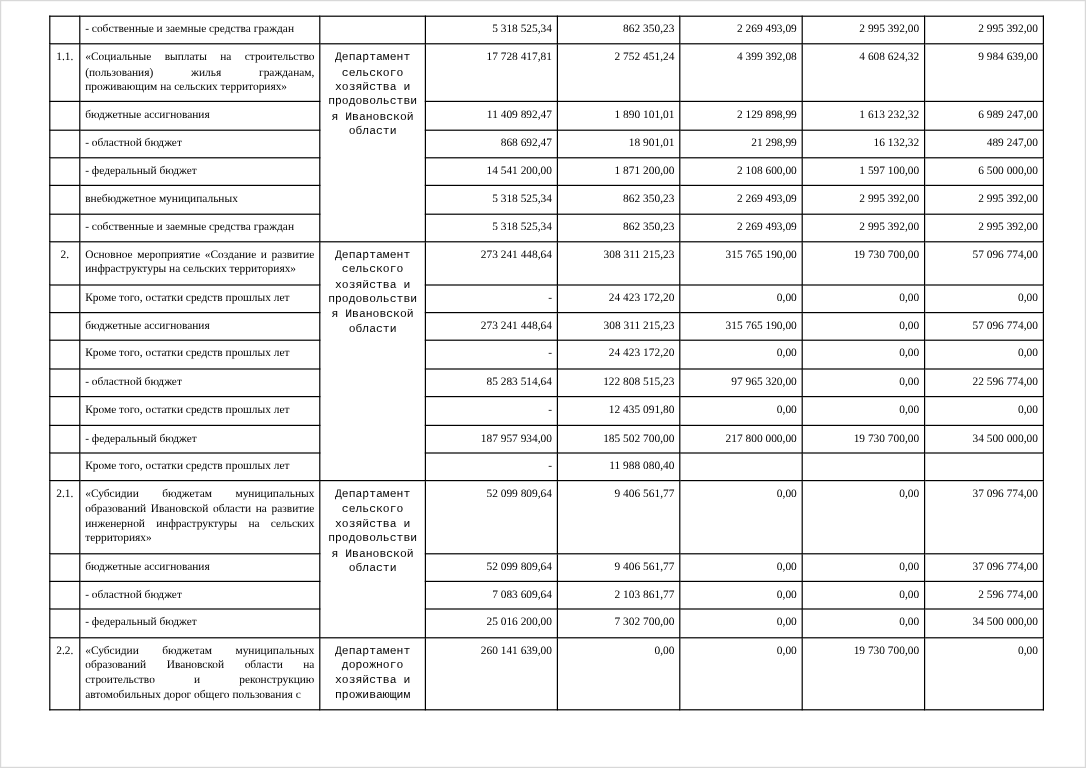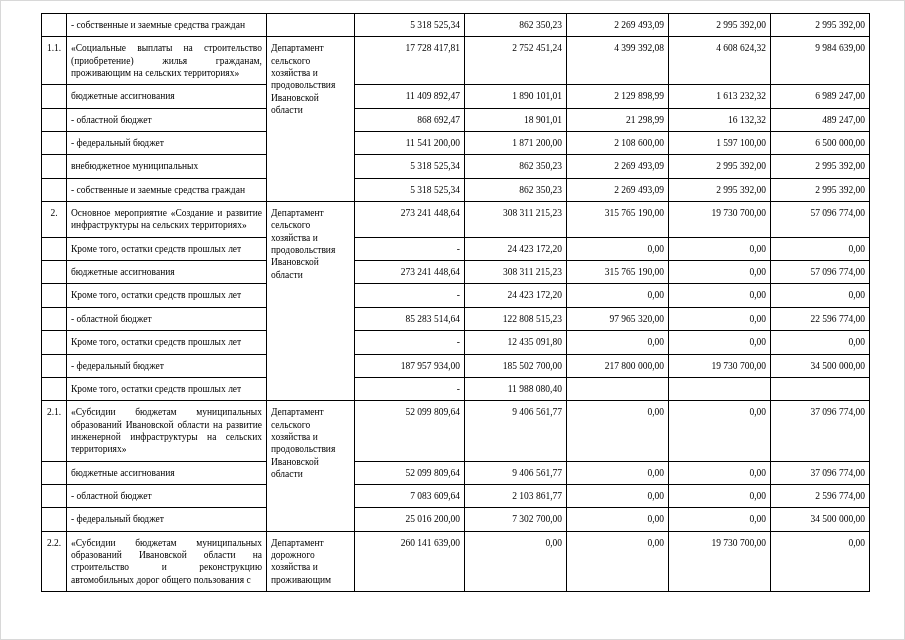--- a/index.html
+++ b/index.html
@@ -30,21 +30,21 @@
     }
     table.budget td {
       border: 1px solid #000;
       padding: 5px 4px;
       vertical-align: top;
       word-wrap: break-word;
       overflow: hidden;
     }
     td.c-num  { text-align: center; padding-left: 2px; padding-right: 2px; }
     td.c-name { text-align: justify; }
-    td.c-dept { vertical-align: middle; text-align: left; }
+    td.c-dept { vertical-align: middle; text-align: center; font-family: Liberation Mono, monospace; }
     td.c-val  { text-align: right; vertical-align: middle; white-space: nowrap; }
   </style>
 </head>
 <body>
 
 <div class="page">
   <table class="budget">
     <colgroup>
       <col style="width:25px">
       <col style="width:200px">
@@ -61,21 +61,21 @@
           <td class="c-name">- собственные и заемные средства граждан</td>
           <td class="c-dept"></td>
           <td class="c-val">5 318 525,34</td>
           <td class="c-val">862 350,23</td>
           <td class="c-val">2 269 493,09</td>
           <td class="c-val">2 995 392,00</td>
           <td class="c-val">2 995 392,00</td>
         </tr>
         <tr>
           <td class="c-num">1.1.</td>
-          <td class="c-name">«Социальные выплаты на строительство (приобретение) жилья гражданам, проживающим на сельских территориях»</td>
+          <td class="c-name">«Социальные выплаты на строительство (пользования) жилья гражданам, проживающим на сельских территориях»</td>
           <td class="c-dept" rowspan="6">Департамент сельского хозяйства и продовольствия Ивановской области</td>
           <td class="c-val">17 728 417,81</td>
           <td class="c-val">2 752 451,24</td>
           <td class="c-val">4 399 392,08</td>
           <td class="c-val">4 608 624,32</td>
           <td class="c-val">9 984 639,00</td>
         </tr>
         <tr>
           <td class="c-num"></td>
           <td class="c-name">бюджетные ассигнования</td>
@@ -90,21 +90,21 @@
           <td class="c-name">- областной бюджет</td>
           <td class="c-val">868 692,47</td>
           <td class="c-val">18 901,01</td>
           <td class="c-val">21 298,99</td>
           <td class="c-val">16 132,32</td>
           <td class="c-val">489 247,00</td>
         </tr>
         <tr>
           <td class="c-num"></td>
           <td class="c-name">- федеральный бюджет</td>
-          <td class="c-val">11 541 200,00</td>
+          <td class="c-val">14 541 200,00</td>
           <td class="c-val">1 871 200,00</td>
           <td class="c-val">2 108 600,00</td>
           <td class="c-val">1 597 100,00</td>
           <td class="c-val">6 500 000,00</td>
         </tr>
         <tr>
           <td class="c-num"></td>
           <td class="c-name">внебюджетное муниципальных</td>
           <td class="c-val">5 318 525,34</td>
           <td class="c-val">862 350,23</td>

